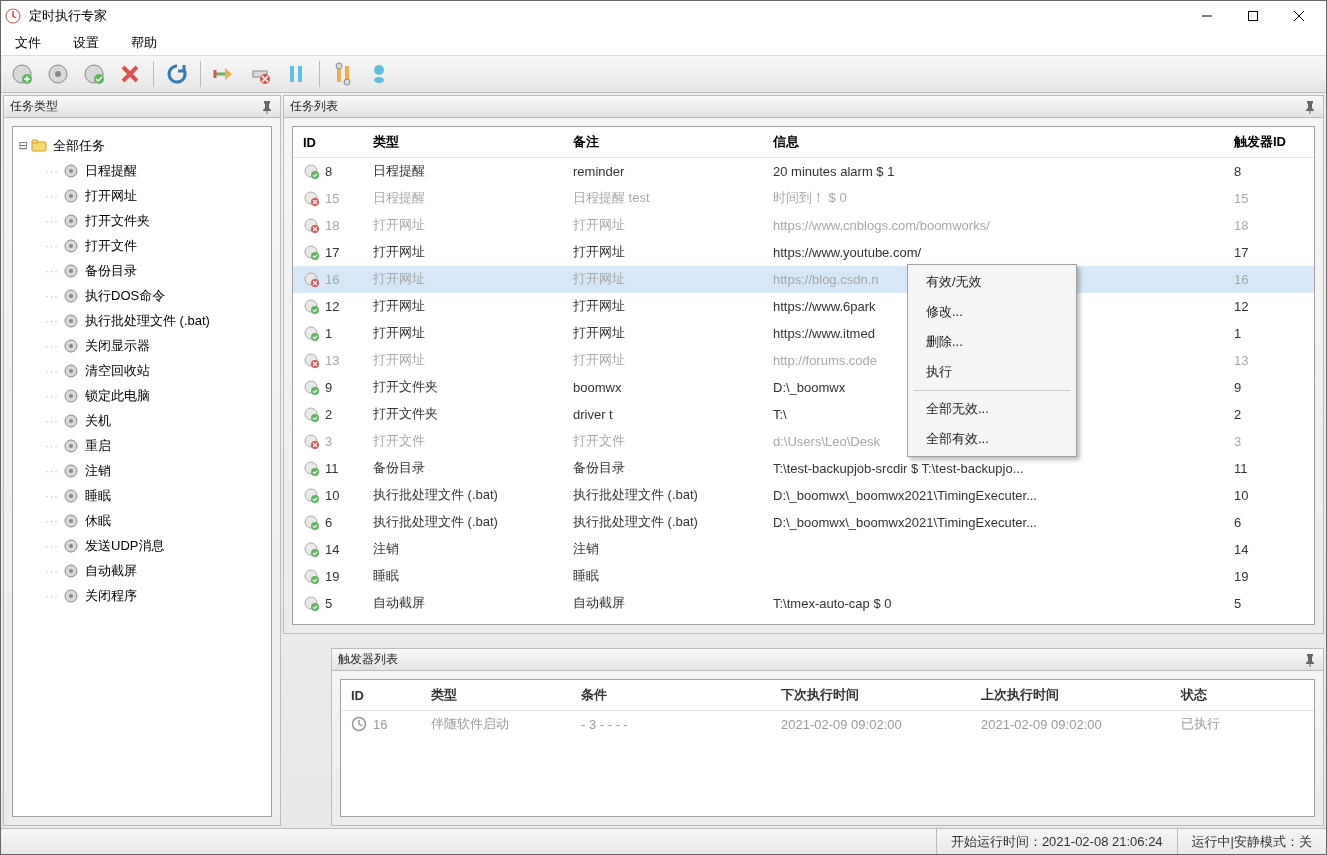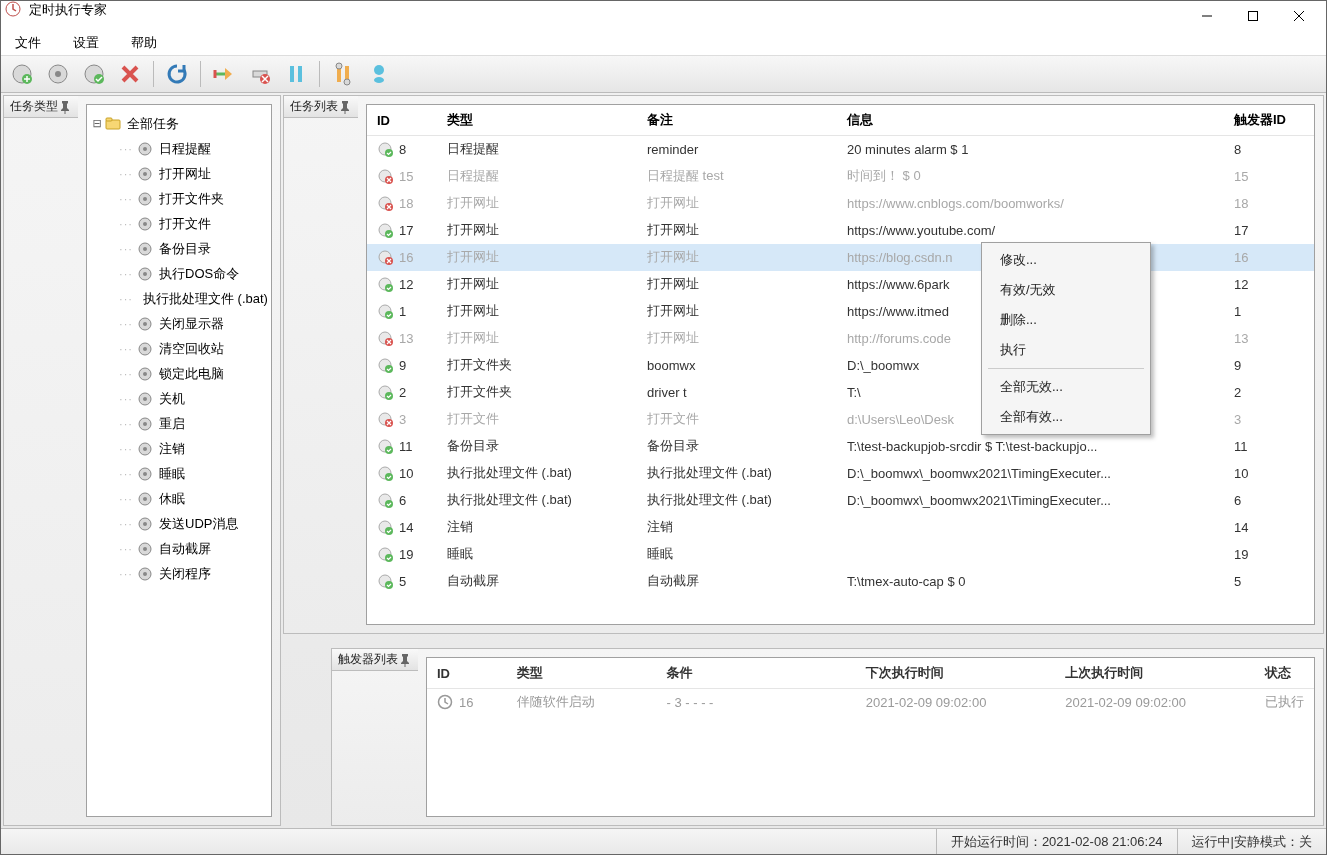--- a/index.html
+++ b/index.html
@@ -1,32 +1,32 @@
 <!DOCTYPE html>
 <html><head>
 <meta charset="utf-8">
 <style>
   * { box-sizing: border-box; margin: 0; padding: 0; font-family: "Microsoft YaHei", "Segoe UI", sans-serif; font-size: 13px; }
   html, body { width: 1327px; height: 855px; background: #fff; overflow: hidden; }
   .window { width: 100%; height: 100%; display: flex; flex-direction: column; border: 1px solid #666; }
-  .titlebar { height: 30px; display: flex; align-items: flex-start; padding: 0 4px; background: #fff; }
+  .titlebar { height: 30px; display: flex; align-items: center; padding: 0 4px; background: #fff; }
   .titlebar .app-icon { width: 16px; height: 16px; margin-right: 8px; }
   .titlebar .title { flex: 1; color: #000; }
   .win-controls { display: flex; }
   .win-controls .ctl { width: 46px; height: 30px; display: flex; align-items: center; justify-content: center; }
 
   .menubar { height: 24px; display: flex; align-items: center; padding: 0 4px; gap: 12px; }
   .menubar span { padding: 2px 10px; }
 
   .toolbar { height: 38px; background: linear-gradient(#f7f7f7,#e6e6e6); border-top: 1px solid #ddd; border-bottom: 1px solid #bbb; display: flex; align-items: center; padding: 0 4px; gap: 2px; }
   .tbtn { width: 34px; height: 34px; display: flex; align-items: center; justify-content: center; border: 1px solid transparent; border-radius: 3px; }
   .tsep { width: 1px; height: 26px; background: #bbb; margin: 0 4px; }
 
   .body { flex: 1; display: flex; background: linear-gradient(#f0f0f0,#e8e8e8); padding: 2px; gap: 2px; overflow: hidden; }
-  .panel { background: linear-gradient(#f5f5f5,#ececec); border: 1px solid #bcbcbc; display: flex; }
+  .panel { background: linear-gradient(#f5f5f5,#ececec); border: 1px solid #bcbcbc; display: flex; flex-direction: column; }
   .panel-header { height: 22px; background: linear-gradient(#f9f9f9,#e3e3e3); border-bottom: 1px solid #bcbcbc; display: flex; align-items: center; padding: 0 6px; }
   .panel-header .ptitle { flex: 1; color: #222; font-size: 12px; }
   .pin { width: 14px; height: 14px; }
 
   .left-panel { width: 278px; }
   .right-col { flex: 1; display: flex; flex-direction: column; gap: 14px; }
   .tasklist-panel { flex: 1; }
   .trigger-panel { height: 178px; margin-left: 48px; }
 
   .panel-inner { flex: 1; margin: 8px; background: #fff; border: 1px solid #a0a0a0; overflow: auto; position: relative; }
@@ -635,22 +635,22 @@
                     </span>
                   </td>
                   <td>自动截屏</td>
                   <td>自动截屏</td>
                   <td>T:\tmex-auto-cap $ 0</td>
                   <td>5</td>
                 </tr>
               </tbody>
           </table>
           <div class="ctx-menu" id="ctx" style="left:614px; top:137px;">
+            <div class="ctx-item">有效/无效</div>
             <div class="ctx-item">修改...</div>
-            <div class="ctx-item">有效/无效</div>
             <div class="ctx-item">删除...</div>
             <div class="ctx-item">执行</div>
             <div class="ctx-sep"></div>
             <div class="ctx-item">全部无效...</div>
             <div class="ctx-item">全部有效...</div>
           </div>
         </div>
       </div>
 
       <div class="panel trigger-panel">

